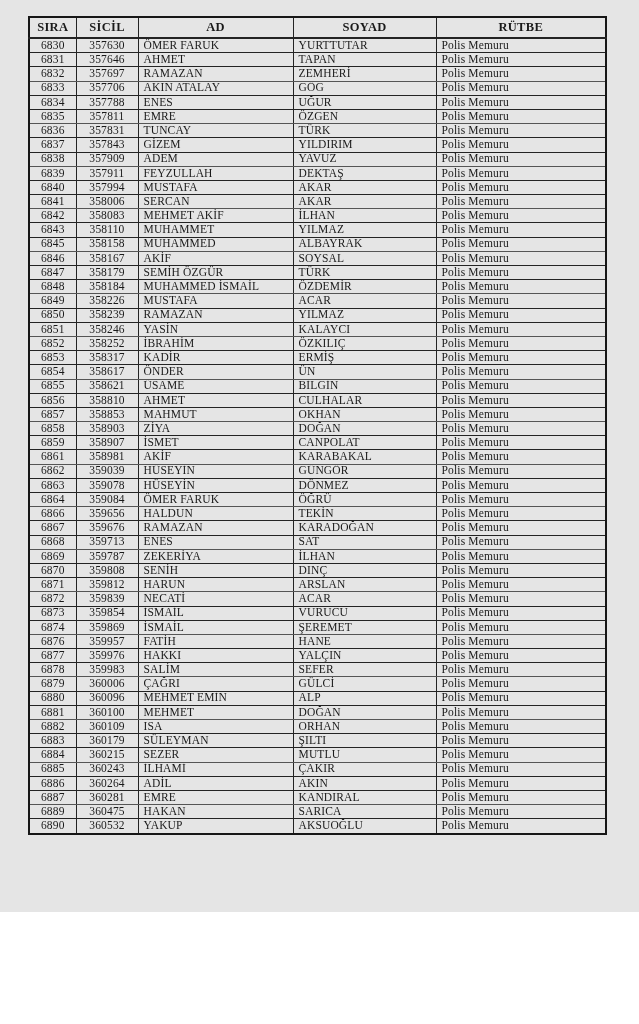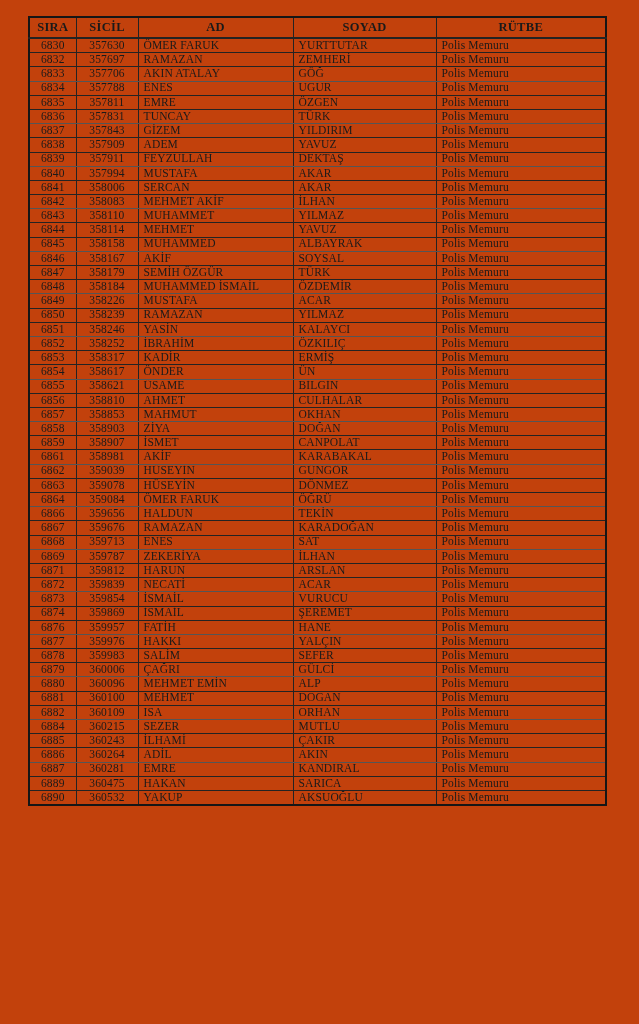--- a/index.html
+++ b/index.html
@@ -3,22 +3,22 @@
 <meta charset="utf-8">
 <style>
   html, body {
     margin: 0;
     padding: 0;
     background: #ffffff;
   }
   .page {
     position: relative;
     width: 639px;
-    height: 1024px;
-    background: #c2410c;
+    height: 912px;
+    background: #e5e5e5;
     overflow: hidden;
     font-family: "Liberation Serif", serif;
     color: #1a1a1a;
   }
   table.personnel {
     position: absolute;
     left: 28px;
     top: 16px;
     width: 577px;
     border-collapse: collapse;
@@ -79,20 +79,27 @@
     </thead>
     <tbody>
         <tr>
       <td class="num">6830</td>
       <td class="num">357630</td>
       <td class="txt">ÖMER FARUK</td>
       <td class="txt">YURTTUTAR</td>
       <td class="txt">Polis Memuru</td>
     </tr>
         <tr>
+      <td class="num">6831</td>
+      <td class="num">357646</td>
+      <td class="txt">AHMET</td>
+      <td class="txt">TAPAN</td>
+      <td class="txt">Polis Memuru</td>
+    </tr>
+        <tr>
       <td class="num">6832</td>
       <td class="num">357697</td>
       <td class="txt">RAMAZAN</td>
       <td class="txt">ZEMHERİ</td>
       <td class="txt">Polis Memuru</td>
     </tr>
         <tr>
       <td class="num">6833</td>
       <td class="num">357706</td>
       <td class="txt">AKIN ATALAY</td>
@@ -163,27 +170,20 @@
       <td class="txt">Polis Memuru</td>
     </tr>
         <tr>
       <td class="num">6843</td>
       <td class="num">358110</td>
       <td class="txt">MUHAMMET</td>
       <td class="txt">YILMAZ</td>
       <td class="txt">Polis Memuru</td>
     </tr>
         <tr>
-      <td class="num">6844</td>
-      <td class="num">358114</td>
-      <td class="txt">MEHMET</td>
-      <td class="txt">YAVUZ</td>
-      <td class="txt">Polis Memuru</td>
-    </tr>
-        <tr>
       <td class="num">6845</td>
       <td class="num">358158</td>
       <td class="txt">MUHAMMED</td>
       <td class="txt">ALBAYRAK</td>
       <td class="txt">Polis Memuru</td>
     </tr>
         <tr>
       <td class="num">6846</td>
       <td class="num">358167</td>
       <td class="txt">AKİF</td>
@@ -331,20 +331,27 @@
       <td class="txt">Polis Memuru</td>
     </tr>
         <tr>
       <td class="num">6869</td>
       <td class="num">359787</td>
       <td class="txt">ZEKERİYA</td>
       <td class="txt">İLHAN</td>
       <td class="txt">Polis Memuru</td>
     </tr>
         <tr>
+      <td class="num">6870</td>
+      <td class="num">359808</td>
+      <td class="txt">SENİH</td>
+      <td class="txt">DINÇ</td>
+      <td class="txt">Polis Memuru</td>
+    </tr>
+        <tr>
       <td class="num">6871</td>
       <td class="num">359812</td>
       <td class="txt">HARUN</td>
       <td class="txt">ARSLAN</td>
       <td class="txt">Polis Memuru</td>
     </tr>
         <tr>
       <td class="num">6872</td>
       <td class="num">359839</td>
       <td class="txt">NECATİ</td>
@@ -405,20 +412,27 @@
       <td class="num">360100</td>
       <td class="txt">MEHMET</td>
       <td class="txt">DOĞAN</td>
       <td class="txt">Polis Memuru</td>
     </tr>
         <tr>
       <td class="num">6882</td>
       <td class="num">360109</td>
       <td class="txt">ISA</td>
       <td class="txt">ORHAN</td>
+      <td class="txt">Polis Memuru</td>
+    </tr>
+        <tr>
+      <td class="num">6883</td>
+      <td class="num">360179</td>
+      <td class="txt">SÜLEYMAN</td>
+      <td class="txt">ŞILTI</td>
       <td class="txt">Polis Memuru</td>
     </tr>
         <tr>
       <td class="num">6884</td>
       <td class="num">360215</td>
       <td class="txt">SEZER</td>
       <td class="txt">MUTLU</td>
       <td class="txt">Polis Memuru</td>
     </tr>
         <tr>

